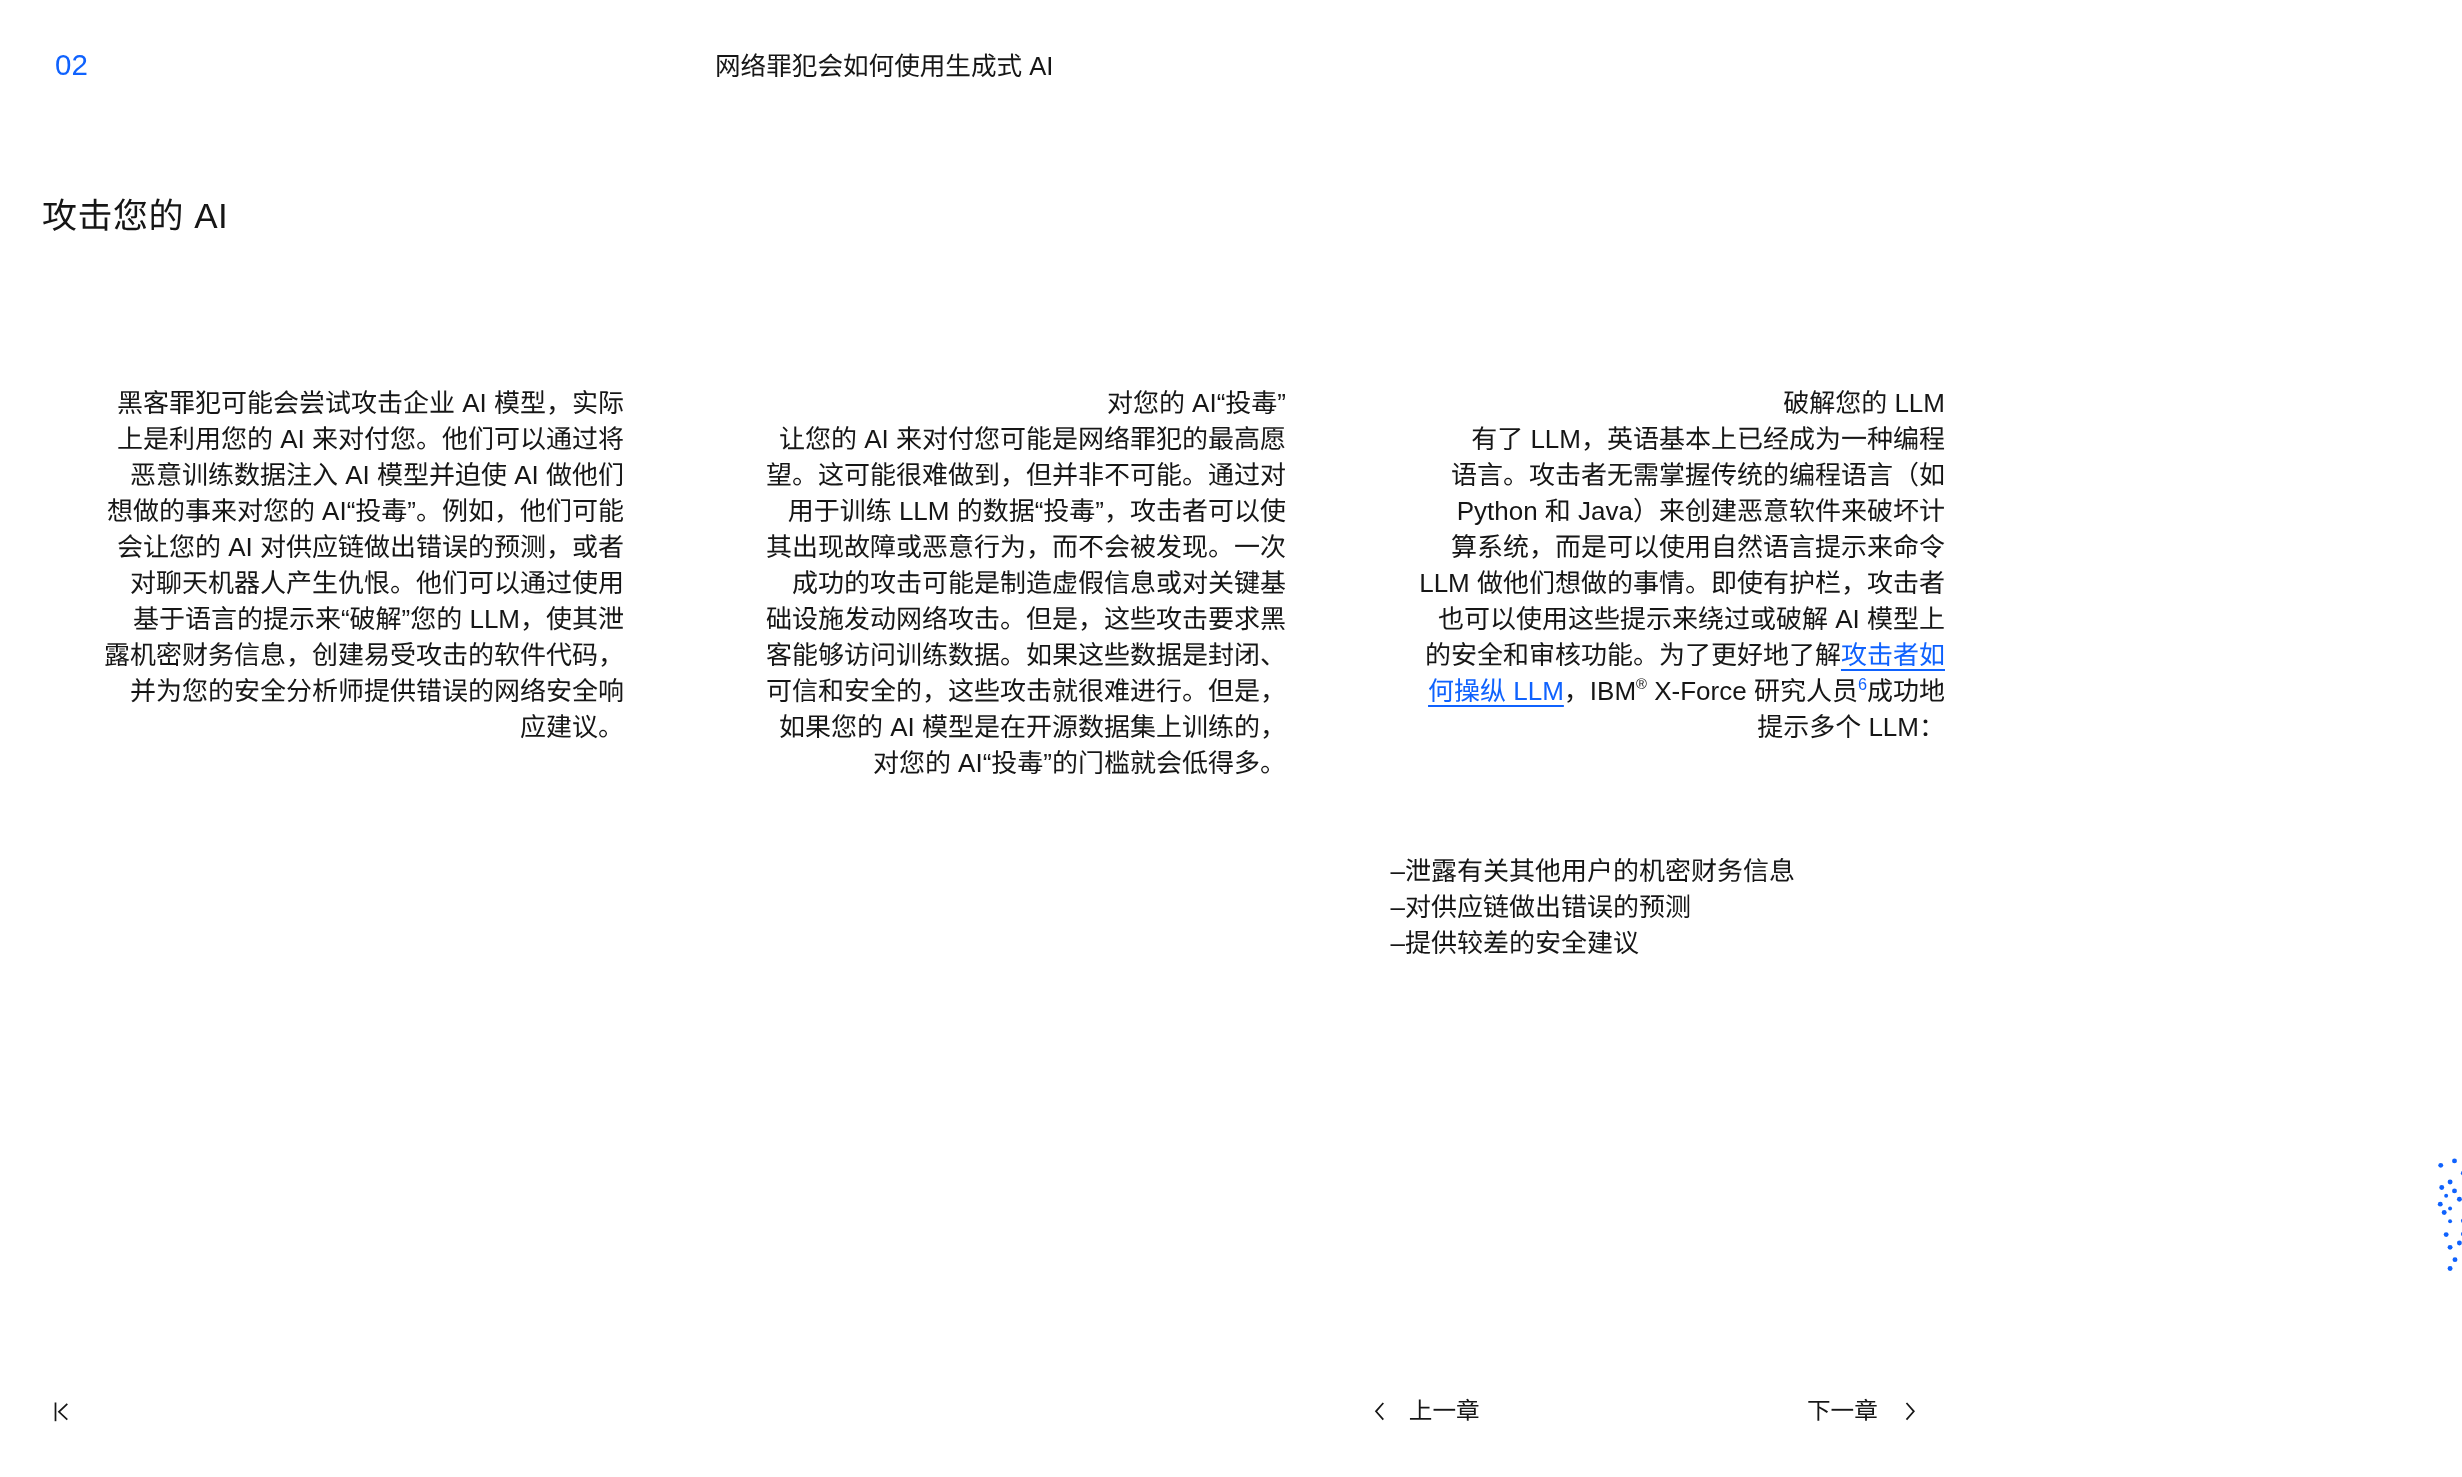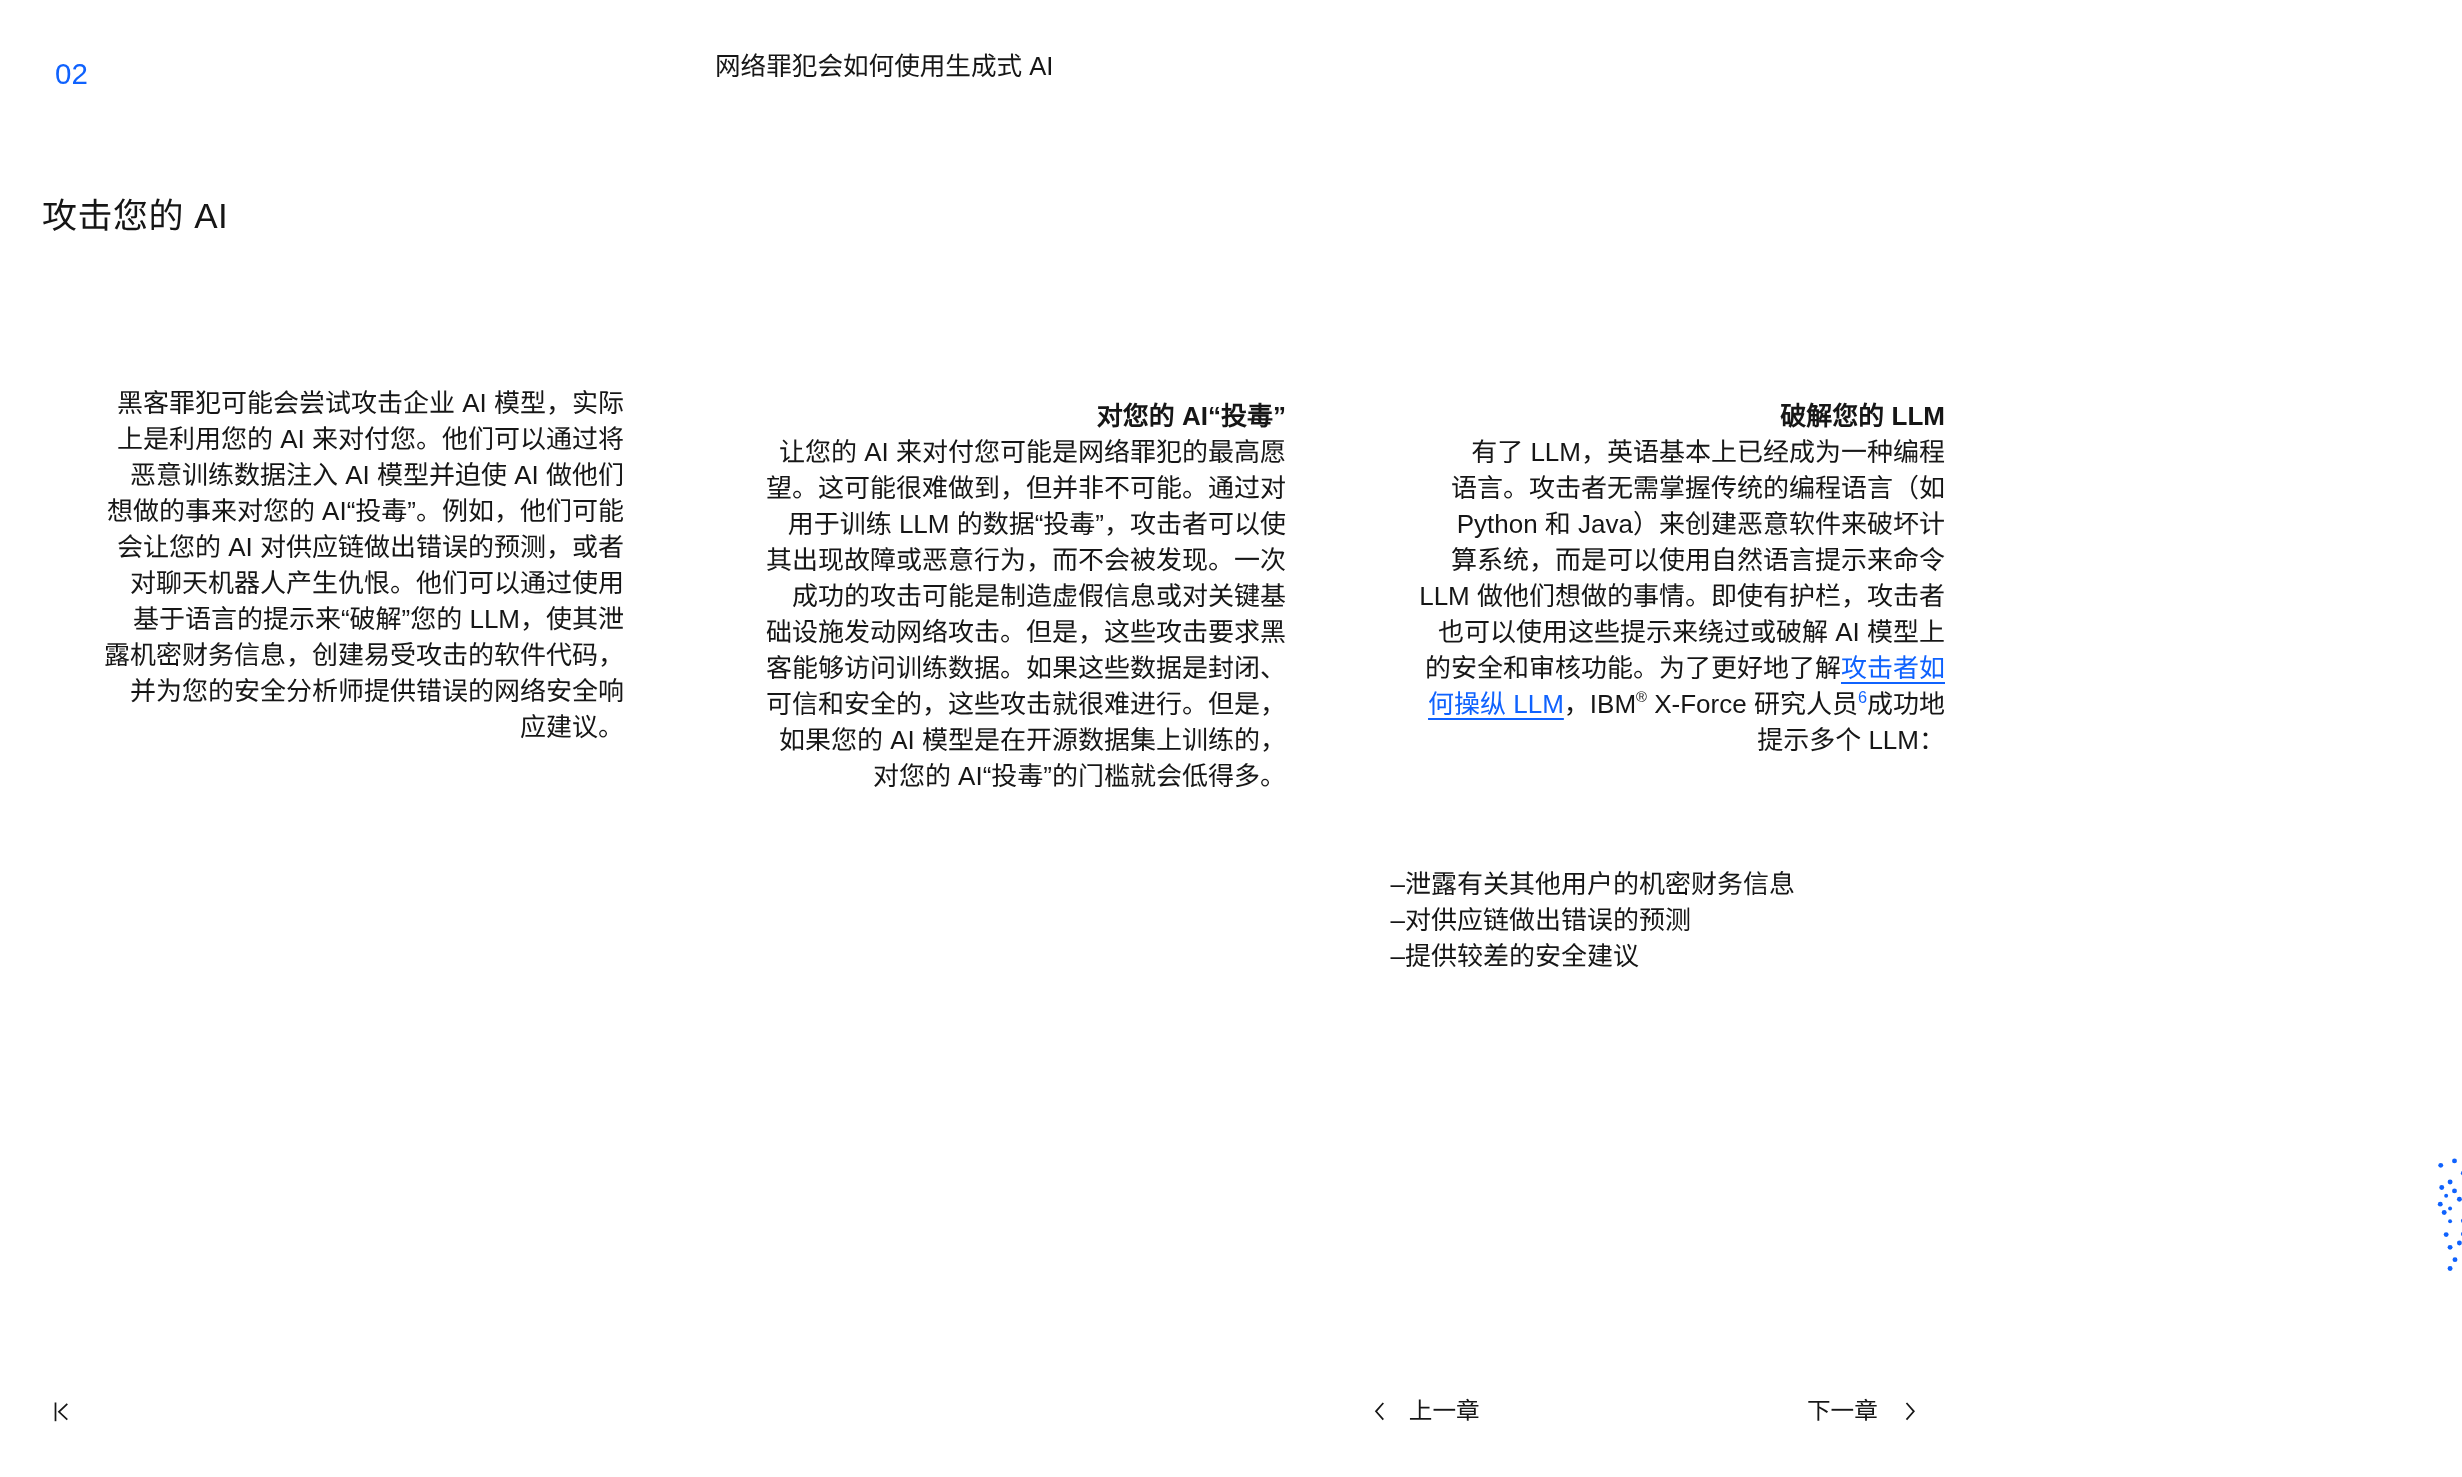--- a/index.html
+++ b/index.html
@@ -20,21 +20,20 @@
 
   
   .chapter-number {
     position: absolute;
     left: 55px;
     top: 49px;
     font-size: 29.5px;
     line-height: 31.5px;
     color: #0f62fe;
     font-weight: 400;
-    margin-top: 9px;
   }
   .running-title {
     position: absolute;
     left: 715px;
     top: 51px;
     font-size: 25.6px;
     line-height: 30.5px;
     color: #161616;
     font-weight: 400;
   }
@@ -59,23 +58,22 @@
     font-size: 26px;
     line-height: 36px;
     color: #161616;
     white-space: pre;
     text-align: right;
   }
   .col-1 { left: 53px; }
   .col-2 { left: 715px; }
   .col-3 { left: 1374px; }
   .col-heading {
-    font-weight: 700;
+    font-weight: 400;
     white-space: pre;
-    margin-top: 13px;
   }
   .body-text { white-space: pre; }
 
   a.inline-link {
     color: #0f62fe;
     text-decoration: underline;
     text-decoration-thickness: 2px;
     text-underline-offset: 5.4px;
     cursor: pointer;
   }

